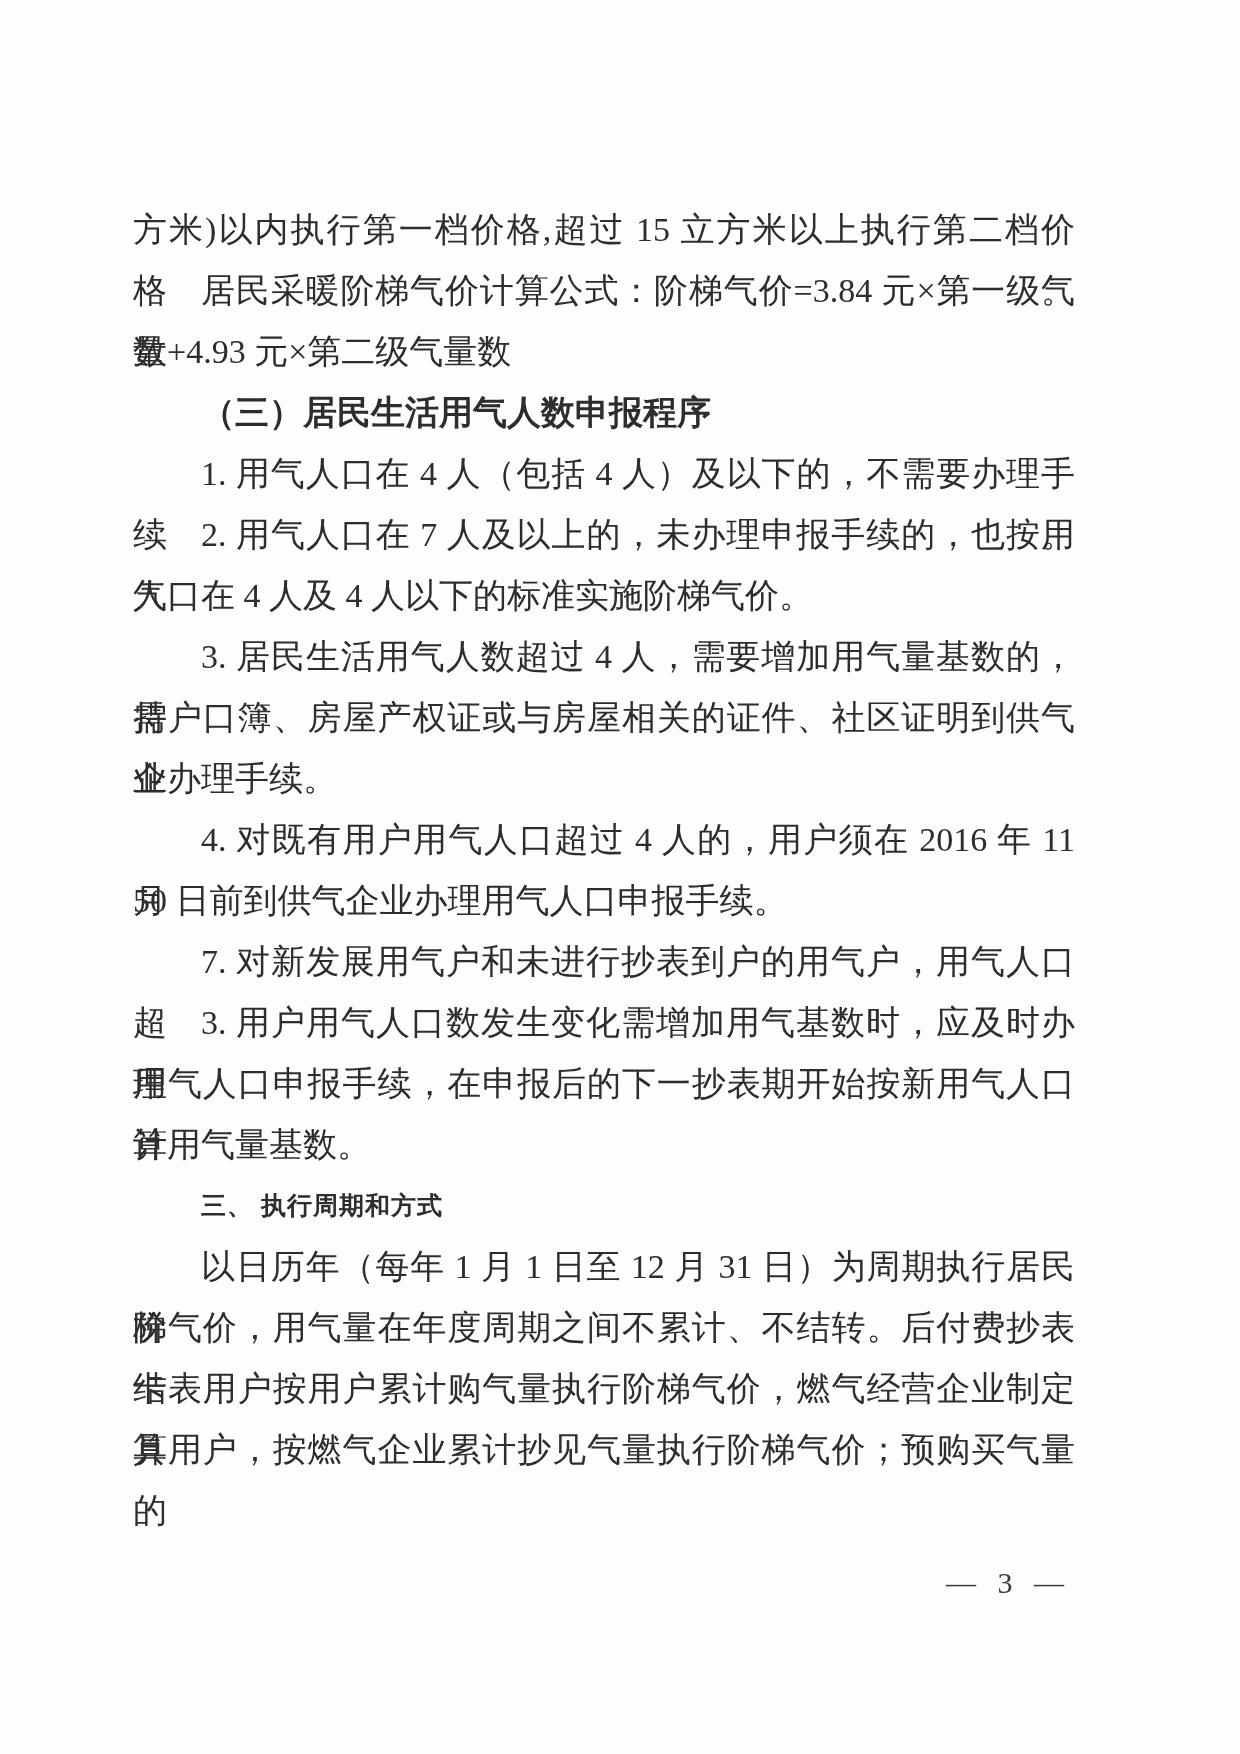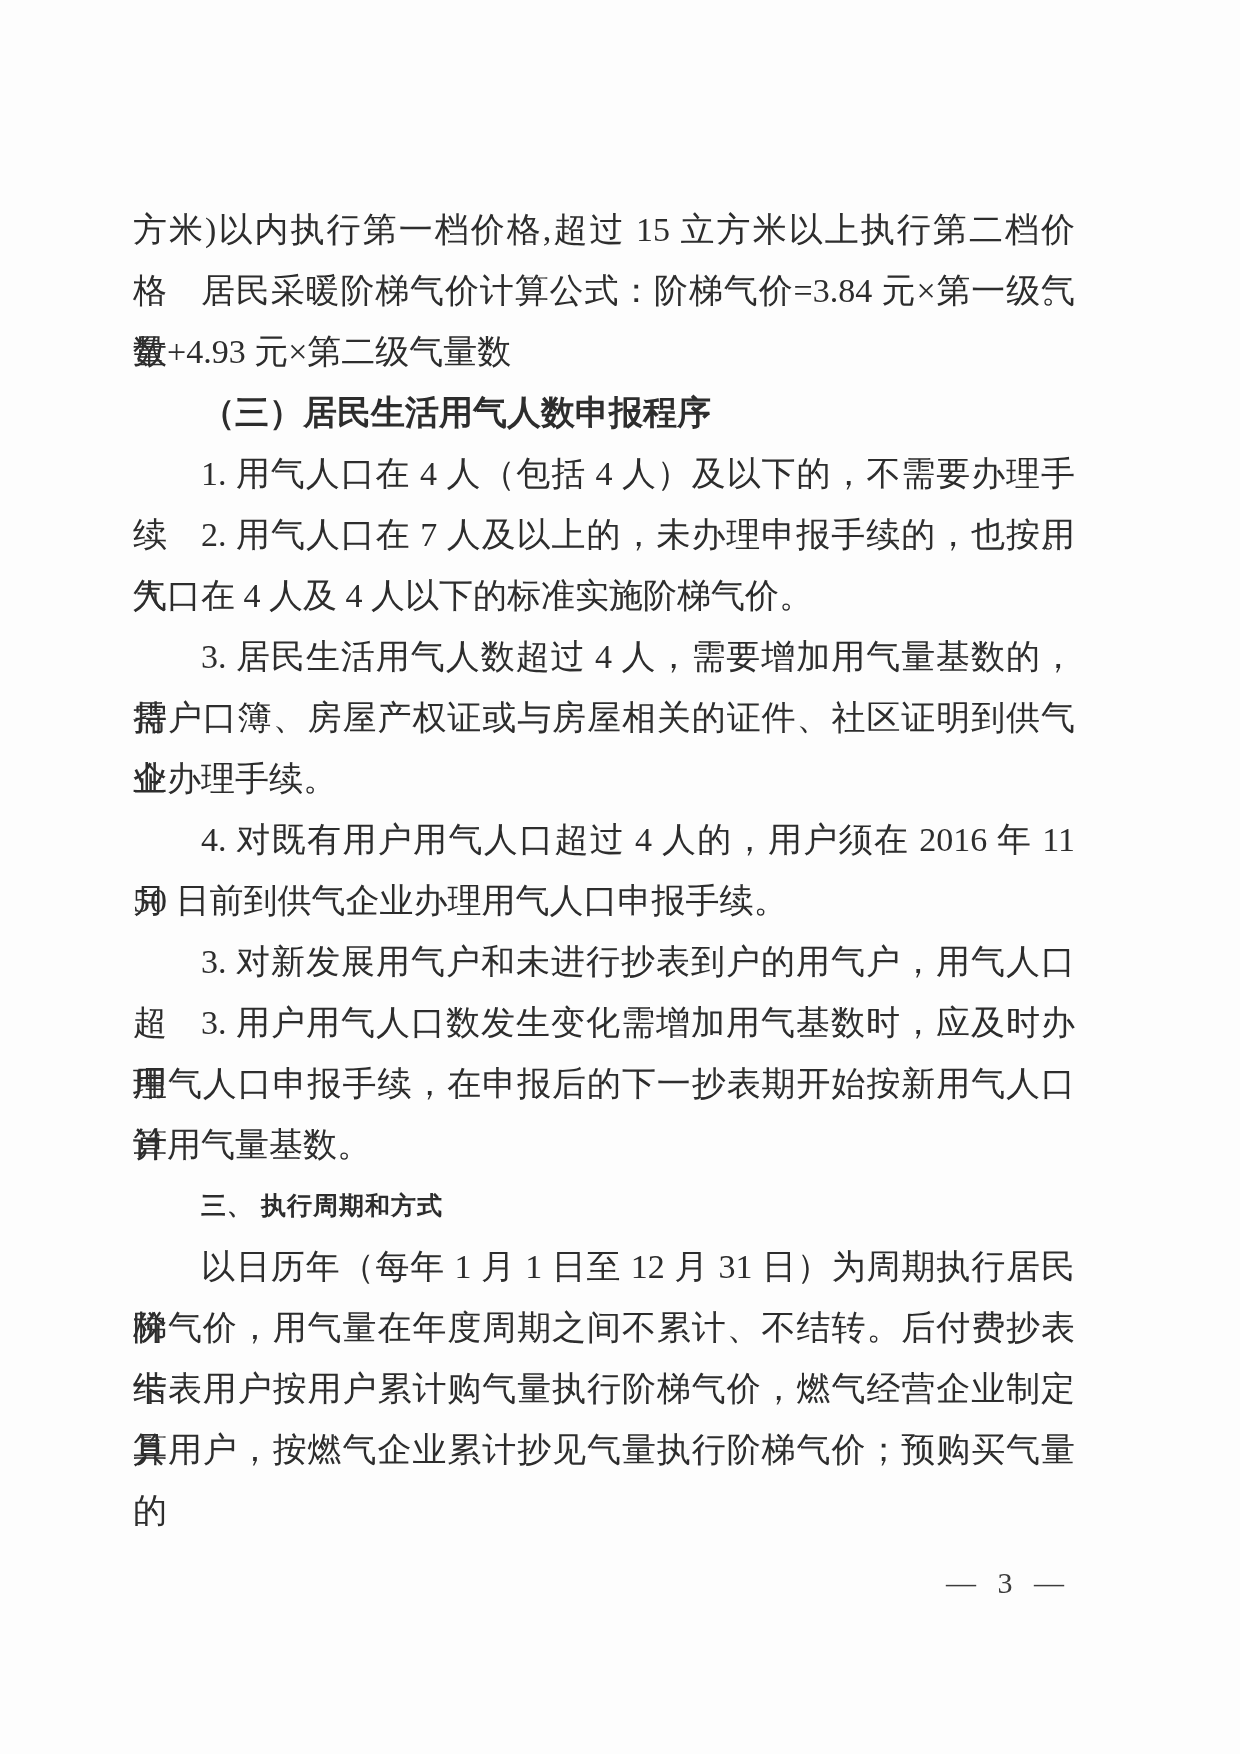--- a/index.html
+++ b/index.html
@@ -67,21 +67,21 @@
       <div class="line">数+4.93 元×第二级气量数</div>
       <div class="line indent heading-kaiti">（三）居民生活用气人数申报程序</div>
       <div class="line indent fill">1. 用气人口在 4 人（包括 4 人）及以下的，不需要办理手续。</div>
       <div class="line indent fill">2. 用气人口在 7 人及以上的，未办理申报手续的，也按用气</div>
       <div class="line">人口在 4 人及 4 人以下的标准实施阶梯气价。</div>
       <div class="line indent fill">3. 居民生活用气人数超过 4 人，需要增加用气量基数的，需</div>
       <div class="line fill">持户口簿、房屋产权证或与房屋相关的证件、社区证明到供气企</div>
       <div class="line">业办理手续。</div>
       <div class="line indent fill">4. 对既有用户用气人口超过 4 人的，用户须在 2016 年 11 月</div>
       <div class="line">50 日前到供气企业办理用气人口申报手续。</div>
-      <div class="line indent fill">3. 对新发展用气户和未进行抄表到户的用气户，用气人口超</div>
+      <div class="line indent fill">7. 对新发展用气户和未进行抄表到户的用气户，用气人口超</div>
       <div class="line indent fill">3. 用户用气人口数发生变化需增加用气基数时，应及时办理</div>
       <div class="line fill">用气人口申报手续，在申报后的下一抄表期开始按新用气人口计</div>
       <div class="line">算用气量基数。</div>
       <div class="line indent heading-hei">三、 执行周期和方式</div>
       <div class="line indent fill">以日历年（每年 1 月 1 日至 12 月 31 日）为周期执行居民阶</div>
       <div class="line fill">梯气价，用气量在年度周期之间不累计、不结转。后付费抄表结</div>
       <div class="line fill">卡表用户按用户累计购气量执行阶梯气价，燃气经营企业制定具</div>
       <div class="line fill">算用户，按燃气企业累计抄见气量执行阶梯气价；预购买气量的</div>
     </div>
   <div class="page-number">— 3 —</div>

